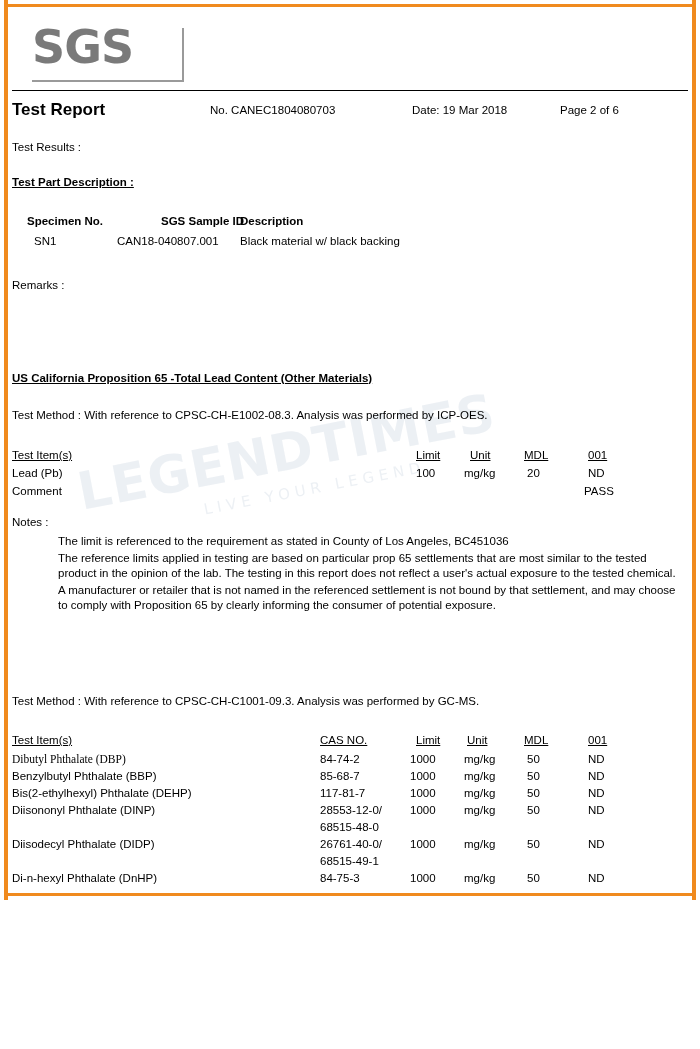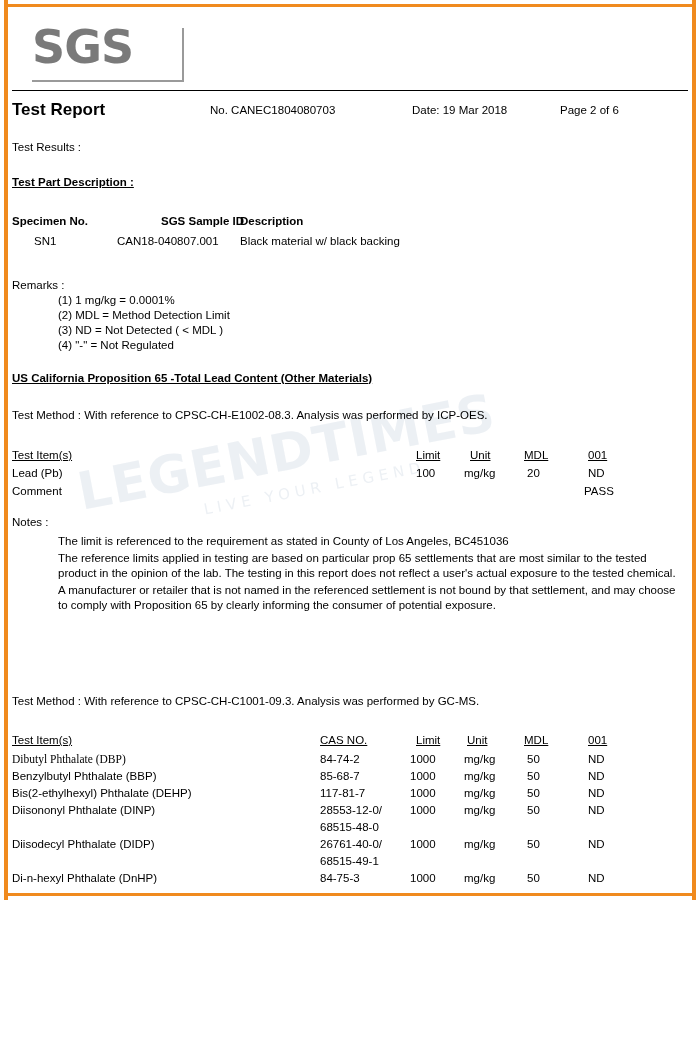--- a/index.html
+++ b/index.html
@@ -306,38 +306,32 @@
       <div class="doc-date">Date: 19 Mar 2018</div>
       <div class="doc-page">Page 2 of 6</div>
     </div>
 
     <div class="abs txt" style="left:0; top:130px;">Test Results :</div>
 
     <div class="abs sec-head" style="left:0; top:166px;">Test Part Description :</div>
 
     <div class="abs" style="left:0; top:204px; width:560px;">
       <div style="position:relative; height:18px;">
-        <span class="abs txt b" style="left:0; top:0;text-align:right;">Specimen No.</span>
+        <span class="abs txt b" style="left:15px; top:0;text-align:right;">Specimen No.</span>
         <span class="abs txt b" style="left:105px; top:0;margin-left:44px;">SGS Sample ID</span>
         <span class="abs txt b" style="left:228px; top:0;">Description</span>
       </div>
       <div style="position:relative; height:18px; margin-top:2px;">
         <span class="abs txt" style="left:22px; top:0;">SN1</span>
         <span class="abs txt" style="left:105px; top:0;">CAN18-040807.001</span>
         <span class="abs txt" style="left:228px; top:0;">Black material w/ black backing</span>
       </div>
     </div>
 
     <div class="abs txt" style="left:0; top:262px;margin-top:6px;">Remarks :</div>
-    <div class="abs" style="left:46px; top:283px;">
-      <div class="txt">(1) 1 mg/kg = 0.0001%</div>
-      <div class="txt">(2) MDL = Method Detection Limit</div>
-      <div class="txt">(3) ND = Not Detected ( &lt; MDL )</div>
-      <div class="txt">(4) "-" = Not Regulated</div>
-    </div>
 
     <div class="watermark">
       <div class="wm-main">LEGENDTIMES</div>
       <div class="wm-sub">LIVE YOUR LEGEND</div>
     </div>
 
     <div class="abs sec-head" style="left:0; top:362px;">US California Proposition 65 -Total Lead Content (Other Materials)</div>
     <div class="abs txt" style="left:0; top:398px;">Test Method :    With reference to CPSC-CH-E1002-08.3. Analysis was performed by ICP-OES.</div>
 
     <div class="abs" style="left:0; top:438px; width:608px;">

